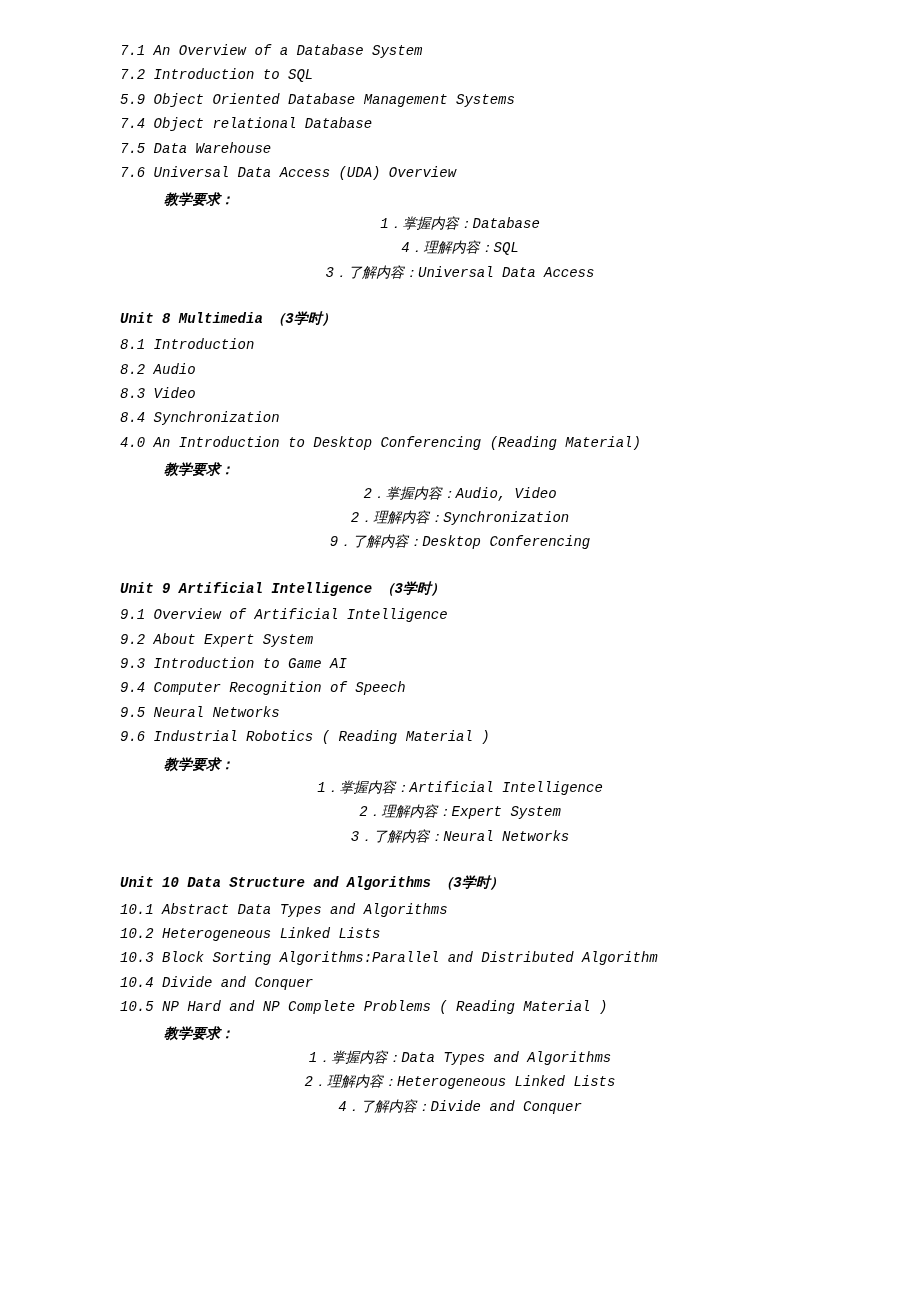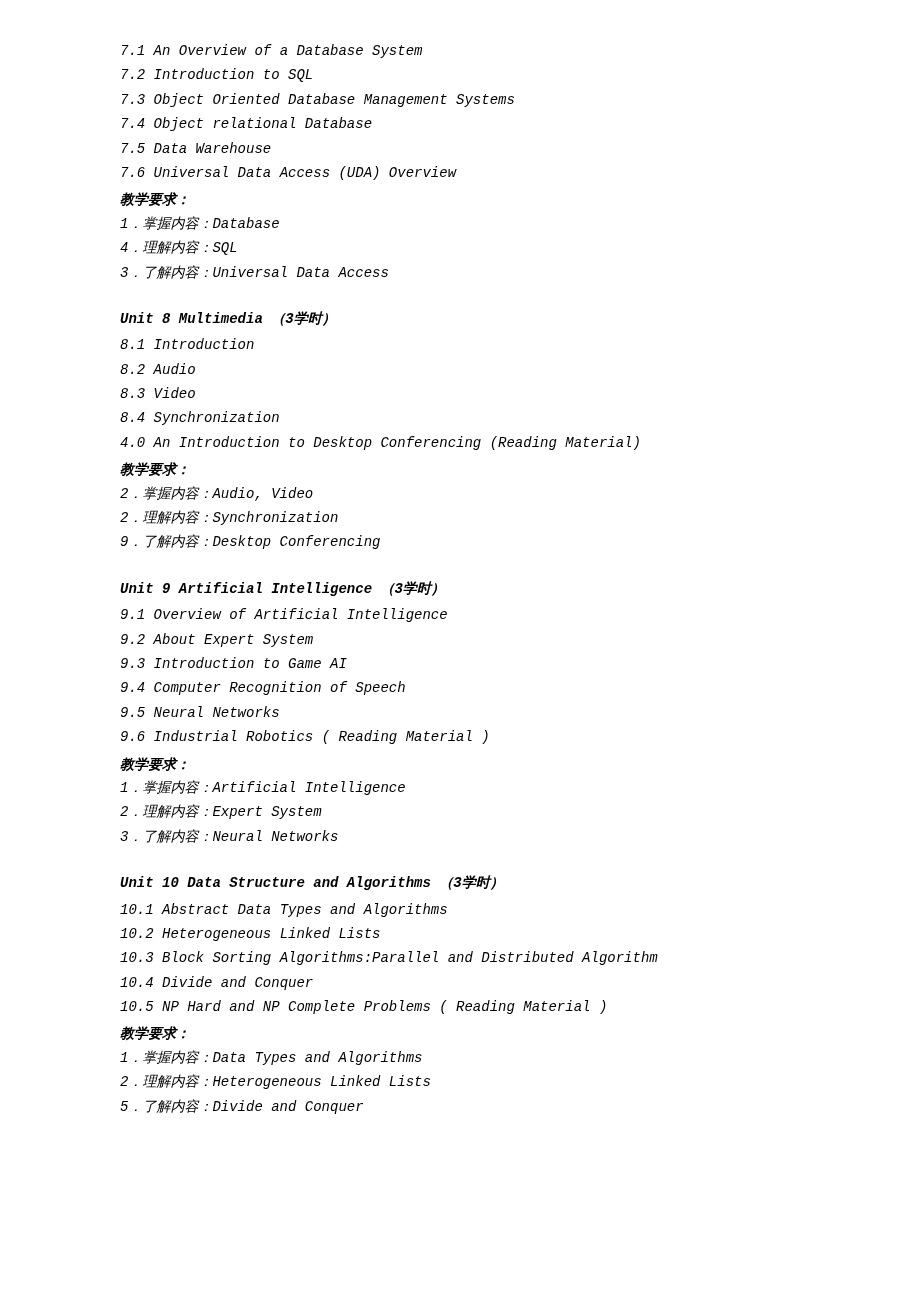--- a/index.html
+++ b/index.html
@@ -24,38 +24,40 @@
       margin-bottom: 4px;
     }
     .section-line {
       margin-bottom: 2px;
     }
     .teaching-header {
       font-weight: bold;
       font-family: 'SimHei', 'Microsoft YaHei', sans-serif;
       margin-top: 4px;
       margin-bottom: 2px;
+      margin-left: 44px;
     }
     .teaching-item {
       font-family: 'SimHei', 'Microsoft YaHei', 'Courier New', monospace;
       margin-bottom: 2px;
+      text-align: center;
     }
     .block {
       margin-bottom: 18px;
     }
   </style>
 </head>
 <body>
 
 <div>
 
   <div class="block">
     <div class="section-line">7.1  An Overview of a Database System</div>
     <div class="section-line">7.2  Introduction to SQL</div>
-    <div class="section-line">7.3  Object  Oriented Database Management Systems</div>
+    <div class="section-line">5.9  Object  Oriented Database Management Systems</div>
     <div class="section-line">7.4  Object  relational Database</div>
     <div class="section-line">7.5  Data Warehouse</div>
     <div class="section-line">7.6  Universal Data Access (UDA) Overview</div>
     <div class="teaching-header">教学要求：</div>
     <div class="teaching-item">1．掌握内容：Database</div>
     <div class="teaching-item">4．理解内容：SQL</div>
     <div class="teaching-item">3．了解内容：Universal Data Access</div>
   </div>
 
   <div class="block">
@@ -88,16 +90,16 @@
   <div class="block">
     <div class="unit-header">Unit 10  Data Structure and Algorithms    （3学时）</div>
     <div class="section-line">10.1  Abstract Data Types and Algorithms</div>
     <div class="section-line">10.2  Heterogeneous Linked Lists</div>
     <div class="section-line">10.3  Block Sorting Algorithms:Parallel and Distributed Algorithm</div>
     <div class="section-line">10.4  Divide  and  Conquer</div>
     <div class="section-line">10.5  NP  Hard and NP  Complete Problems (  Reading Material  )</div>
     <div class="teaching-header">教学要求：</div>
     <div class="teaching-item">1．掌握内容：Data Types and Algorithms</div>
     <div class="teaching-item">2．理解内容：Heterogeneous Linked Lists</div>
-    <div class="teaching-item">5．了解内容：Divide  and  Conquer</div>
+    <div class="teaching-item">4．了解内容：Divide  and  Conquer</div>
   </div>
 
 </div>
 
 </body></html>

